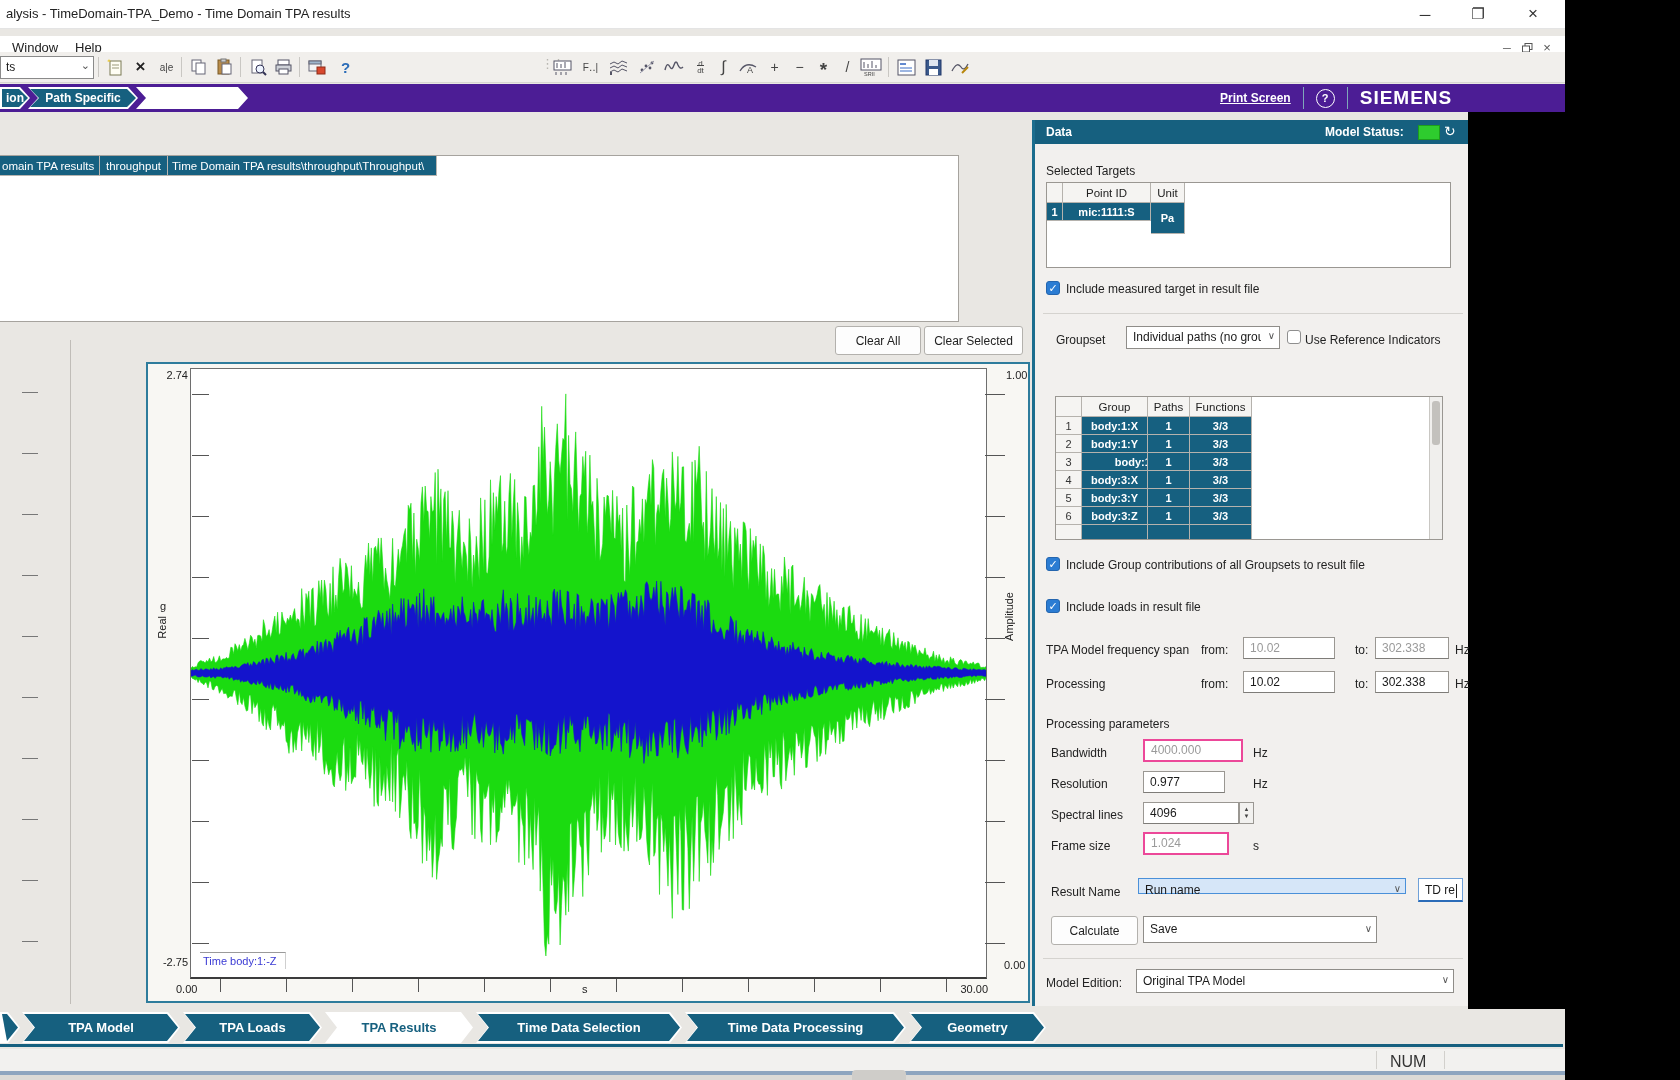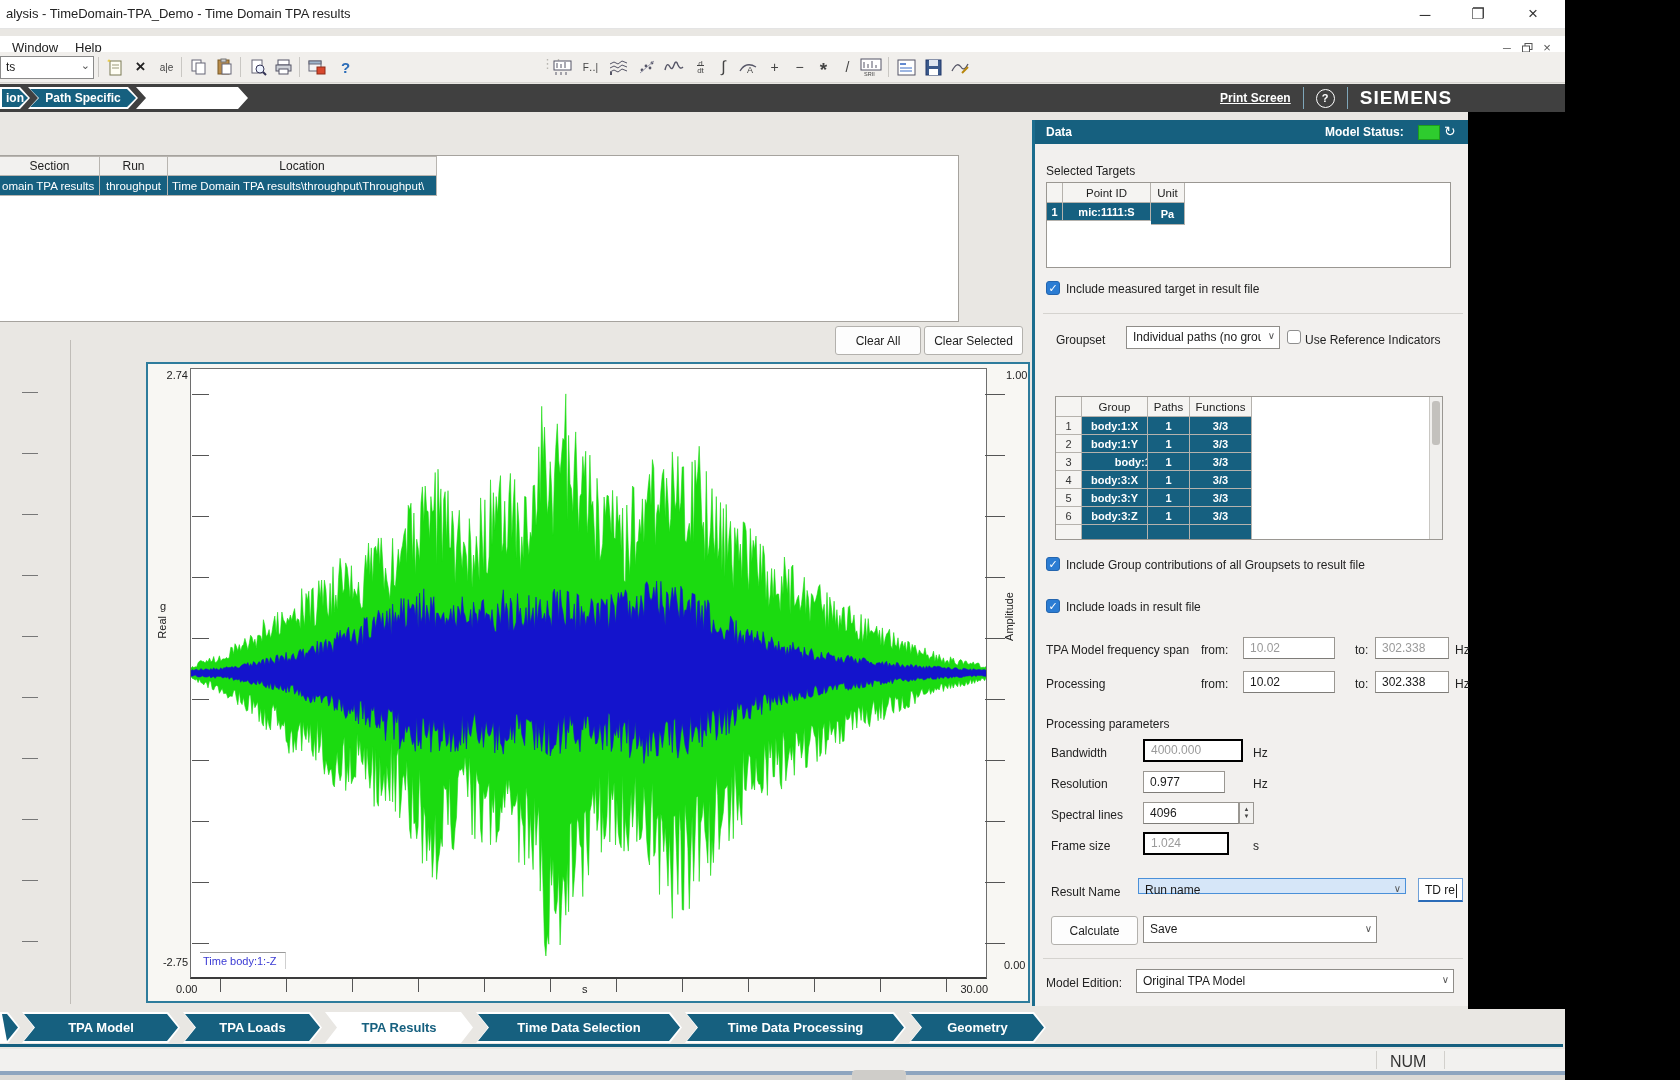--- a/index.html
+++ b/index.html
@@ -17,21 +17,21 @@
   .mdi{position:absolute;top:4px;width:18px;height:15px;display:flex;align-items:center;justify-content:center;color:#555;font-size:11px;}
   .toolbar{left:0;top:52px;width:1565px;height:30px;background:#f1efec;border-bottom:1px solid #d8d6d2;}
   .combo-sm{position:absolute;left:0;top:4px;width:92px;height:21px;background:#fff;border:1px solid #8a8a8a;font-size:12px;}
   .combo-sm span{position:absolute;left:5px;top:3px;}
   .combo-sm .dd{left:auto;right:3px;top:2px;color:#555;font-size:11px;}
   .tbi{position:absolute;top:3px;width:25px;height:24px;display:flex;align-items:center;justify-content:center;color:#555;}
   .tbsep{position:absolute;top:5px;width:1px;height:20px;background:#c9c7c3;}
   .grip{position:absolute;top:4px;color:#b9b7b2;font-size:13px;letter-spacing:-2px;}
 
   
-  .breadcrumb{left:0;top:84px;width:1565px;height:28px;background:#404040;}
+  .breadcrumb{left:0;top:84px;width:1565px;height:28px;background:#4c1d95;}
   .chevw{position:absolute;top:3px;height:22px;background:#fff;
          clip-path:polygon(0 0,calc(100% - 10px) 0,100% 50%,calc(100% - 10px) 100%,0 100%,10px 50%);}
   .chevw.nonotch{clip-path:polygon(0 0,calc(100% - 10px) 0,100% 50%,calc(100% - 10px) 100%,0 100%);}
   .chev{position:absolute;inset:2px;background:#16607f;color:#fff;font-weight:bold;font-size:12px;
         display:flex;align-items:center;justify-content:center;
         clip-path:polygon(0 0,calc(100% - 9px) 0,100% 50%,calc(100% - 9px) 100%,0 100%,9px 50%);}
   .chevw.nonotch .chev{clip-path:polygon(0 0,calc(100% - 9px) 0,100% 50%,calc(100% - 9px) 100%,0 100%);}
   .chev.active{background:#fff;color:#135d7c;margin-top:44px;}
   .bc-right{position:absolute;top:0;height:28px;color:#fff;display:flex;align-items:center;}
   .printscreen{font-weight:bold;font-size:12px;text-decoration:underline;}
@@ -79,21 +79,21 @@
   .tsel{background:#166080;color:#fff;font-weight:bold;}
   .cb{position:absolute;width:14px;height:14px;border-radius:3px;box-sizing:border-box;
       display:flex;align-items:center;justify-content:center;font-size:11px;color:#fff;}
   .cb.on{background:#2b7cd3;border:1px solid #2465ae;}
   .cb.off{background:#fff;border:1px solid #8f8f8f;}
   .combo{position:absolute;background:#fff;border:1px solid #8f8d89;box-sizing:border-box;}
   .combo .val{position:absolute;left:6px;top:3px;white-space:nowrap;overflow:hidden;}
   .combo .dd{position:absolute;right:4px;top:3px;color:#555;font-size:10px;}
   .combo.blue{background:#d6e6f8;border:1px solid #4a90d9;}
   .inp{position:absolute;background:#fff;border:1px solid #9a9792;border-bottom:1px solid #7e7c78;box-sizing:border-box;padding:3px 6px 0 6px;white-space:nowrap;overflow:hidden;}
-  .inp.dis{color:#9a9a9a;border:2px solid #000000;padding-top:2px;}
+  .inp.dis{color:#9a9a9a;border:2px solid #ec4899;padding-top:2px;}
   .inp.grey{color:#9a9a9a;}
   .divider{position:absolute;height:1px;background:#d5d3cf;}
   .scroll{position:absolute;width:12px;background:#f0efed;border-left:1px solid #c9c7c3;}
   .thumb{position:absolute;left:2px;width:8px;background:#c3c1bd;border-radius:3px;}
   .spin{position:absolute;width:15px;height:22px;border:1px solid #9a9792;background:#f2f1ef;box-sizing:border-box;
         display:flex;flex-direction:column;align-items:center;justify-content:center;font-size:6px;color:#444;line-height:7px;}
   .chip{position:absolute;width:20px;height:13px;background:#2ecc2e;border:1px solid #1d9e1d;}
   .caret{position:absolute;width:1px;height:14px;background:#222;}
 
   
@@ -289,25 +289,20 @@
     <div class="bc-right" style="left:1220px;">
       <span class="printscreen">Print Screen</span>
       <span class="vsep"></span>
       <span class="qcirc">?</span>
       <span class="vsep"></span>
       <span class="brand">SIEMENS</span>
     </div>
   </div>
 
   <div class="abs results-panel">
-    <div class="rt-row rt-head">
-      <div class="rt-cell" style="width:100px;border-left:none;">Section</div>
-      <div class="rt-cell" style="width:68px;">Run</div>
-      <div class="rt-cell" style="width:269px;">Location</div>
-    </div>
     <div class="rt-row rt-sel">
       <div class="rt-cell" style="width:100px;justify-content:flex-start;padding-left:2px;">omain TPA results</div>
       <div class="rt-cell" style="width:68px;">throughput</div>
       <div class="rt-cell" style="width:269px;justify-content:flex-start;padding-left:4px;">Time Domain TPA results\throughput\Throughput\</div>
     </div>
   </div>
 
   <div class="btn" style="left:835px;top:326px;width:84px;height:27px;">Clear All</div>
   <div class="btn" style="left:924px;top:326px;width:97px;height:27px;">Clear Selected</div>
 
@@ -349,21 +344,21 @@
     <span class="lbl" style="left:11px;top:44px;">Selected Targets</span>
     <div class="tbl" style="left:11px;top:62px;width:405px;height:86px;">
       <div class="trow thead">
         <div class="tcell" style="width:16px;"></div>
         <div class="tcell" style="width:88px;">Point ID</div>
         <div class="tcell" style="width:34px;">Unit</div>
       </div>
       <div class="trow">
         <div class="tcell tsel" style="width:16px;height:18px;">1</div>
         <div class="tcell tsel" style="width:88px;height:18px;">mic:1111:S</div>
-        <div class="tcell tsel" style="width:34px;height:22px;">Pa</div>
+        <div class="tcell tsel" style="width:34px;height:31px;">Pa</div>
       </div>
     </div>
 
     <span class="cb on" style="left:11px;top:161px;">✓</span>
     <span class="lbl" style="left:31px;top:162px;">Include measured target in result file</span>
 
     <div class="divider" style="left:8px;top:193px;width:420px;"></div>
 
     <span class="lbl" style="left:21px;top:213px;">Groupset</span>
     <div class="combo" style="left:91px;top:206px;width:154px;height:23px;">

